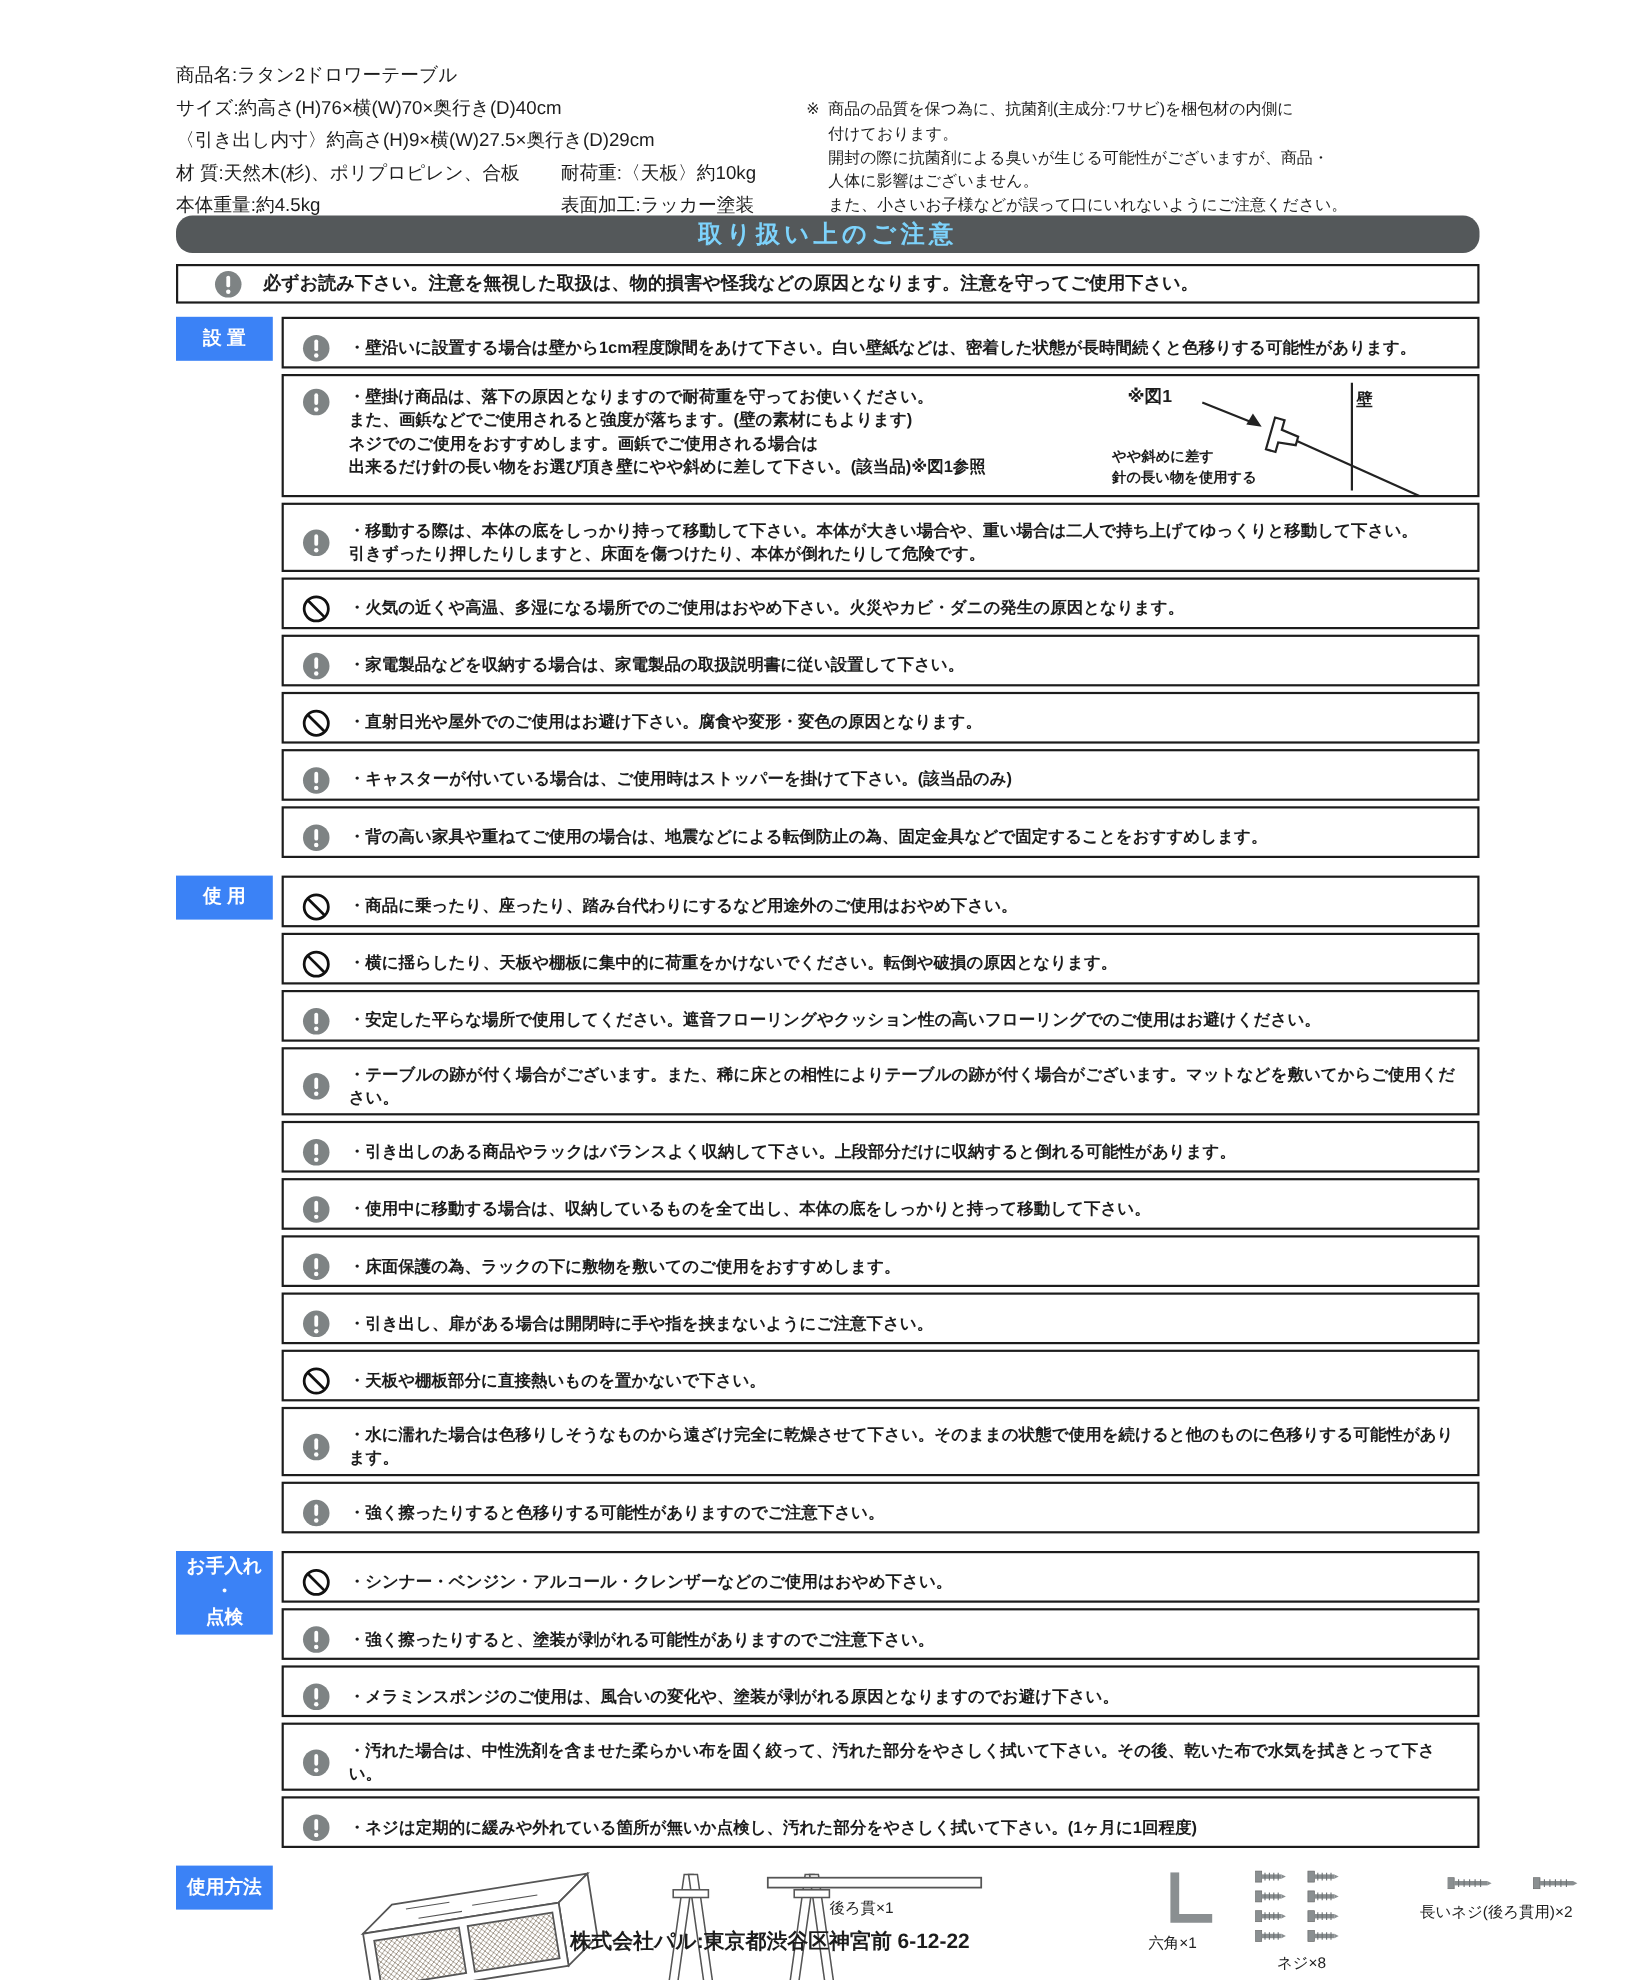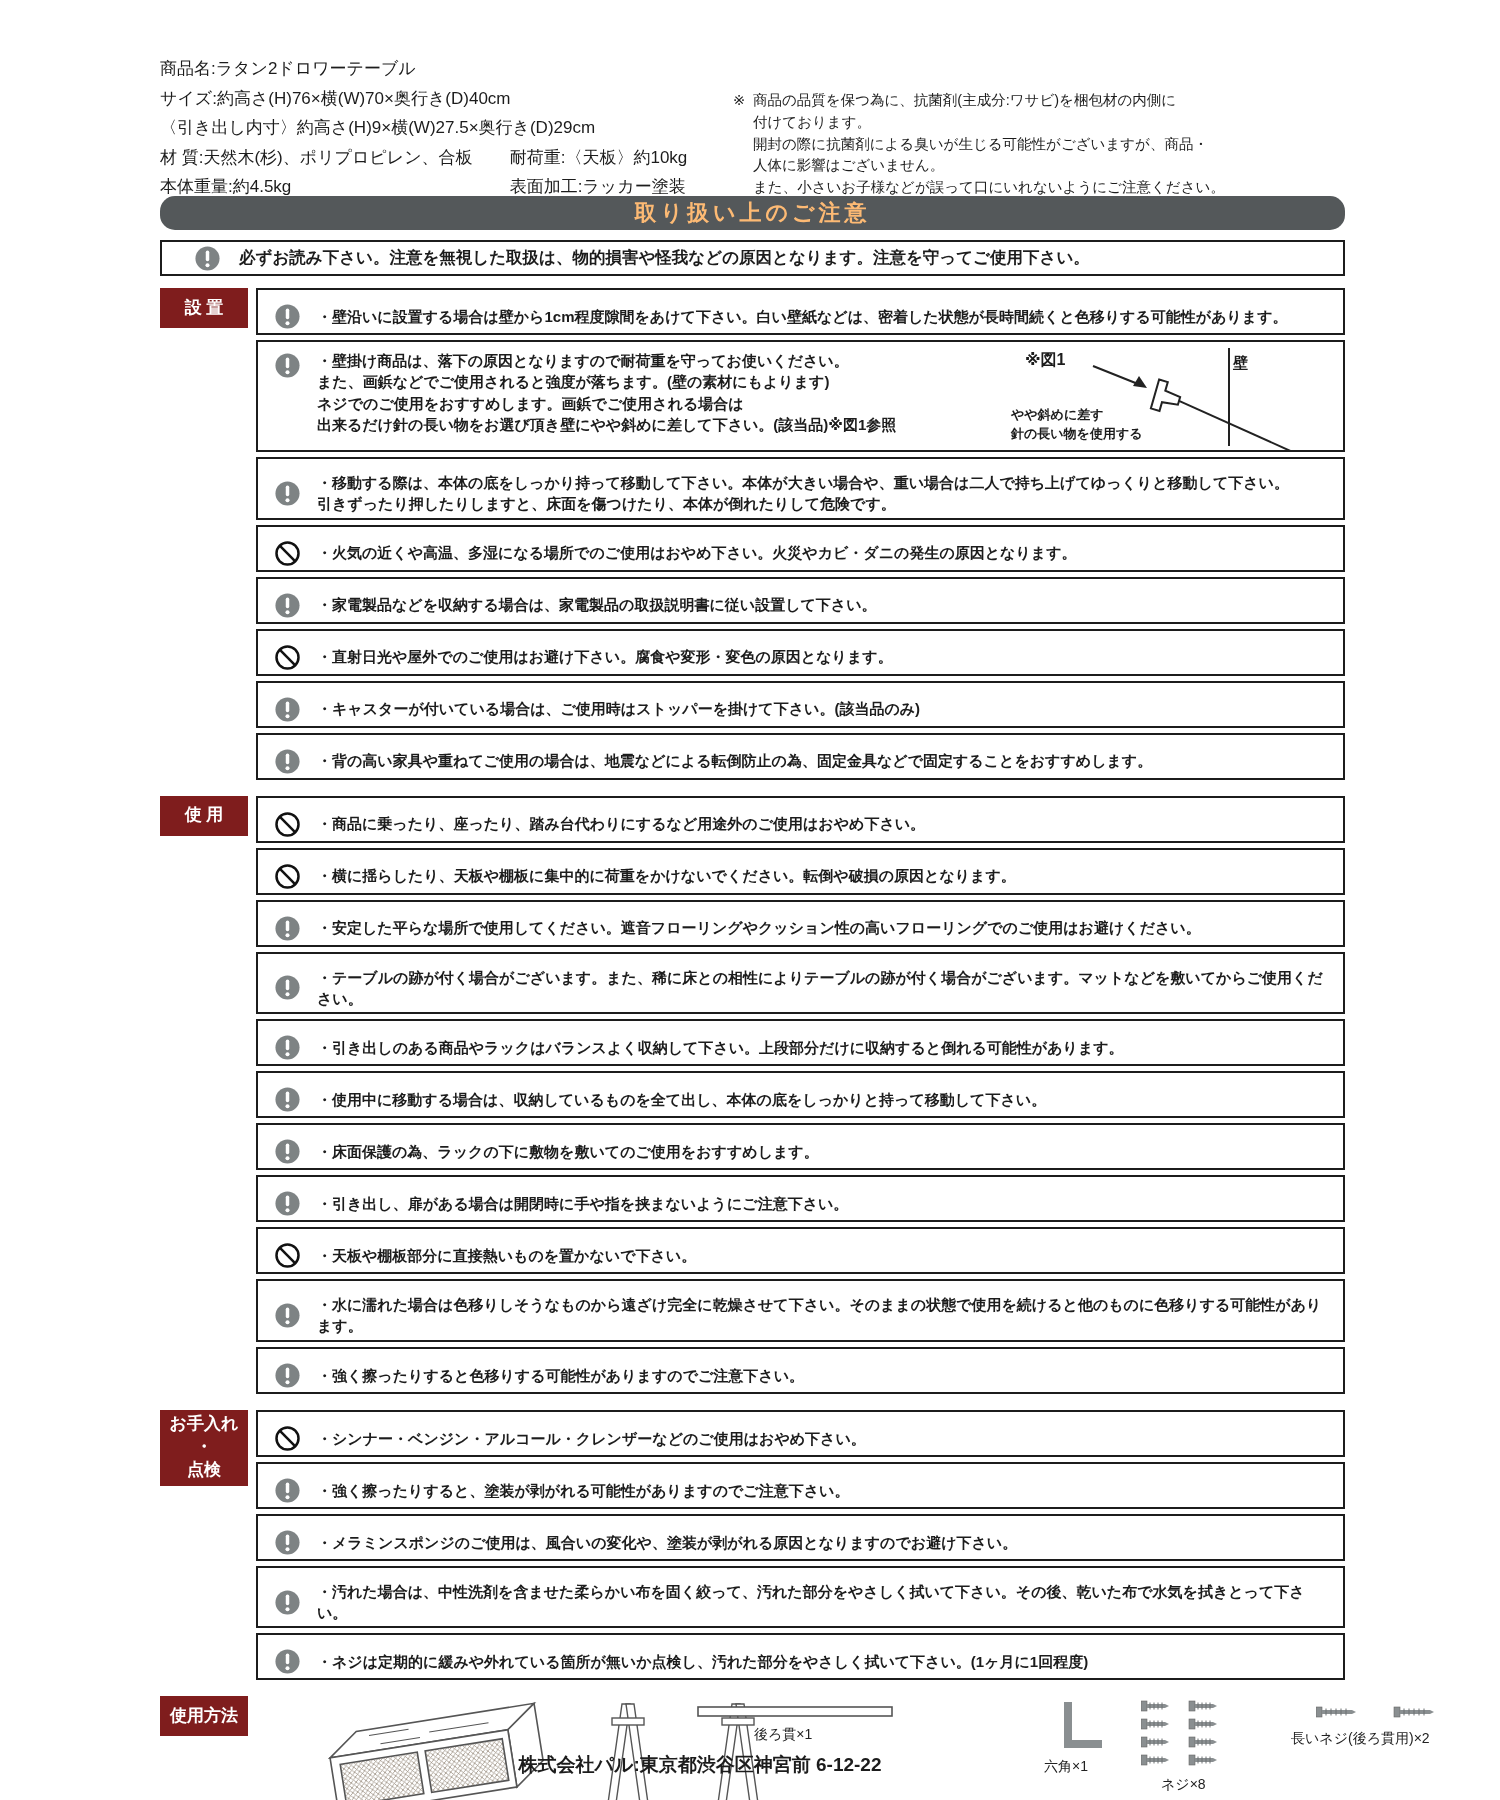--- a/index.html
+++ b/index.html
@@ -8,31 +8,31 @@
 
   
   .info-block{position:absolute;left:160px;top:56px;width:560px;font-size:17px;line-height:1.5;}
   .info-line{margin-bottom:4px;white-space:nowrap;}
   .info-pair .c1{display:inline-block;width:345px;}
   .side-note{position:absolute;left:733px;top:90px;width:620px;font-size:14.5px;line-height:1.5;display:flex;}
   .note-marker{width:20px;flex:0 0 20px;}
   .note-text{white-space:pre-line;}
 
   
-  .title-bar{position:absolute;left:160px;top:196px;width:1185px;height:34px;background:#54585a;color:#fdba74;
+  .title-bar{position:absolute;left:160px;top:196px;width:1185px;height:34px;background:#54585a;color:#7dd3fc;
              font-size:22px;font-weight:bold;letter-spacing:4px;display:flex;align-items:center;justify-content:center;border-radius:15px;}
   .must-read{position:absolute;left:160px;top:240px;width:1185px;height:36px;border:2px solid #1c1c1c;
              box-sizing:border-box;display:flex;align-items:center;font-weight:bold;font-size:16.5px;}
   .must-read .icon{margin-left:32px;}
   .must-read .mr-text{margin-left:18px;}
 
   
   .content{position:absolute;left:160px;top:288px;width:1185px;}
   .section{display:flex;margin-bottom:16px;}
-  .sec-label{flex:0 0 88px;height:40px;background:#7f1d1d;color:#fff;font-weight:bold;font-size:17px;
+  .sec-label{flex:0 0 88px;height:40px;background:#3b82f6;color:#fff;font-weight:bold;font-size:17px;
              display:flex;align-items:center;justify-content:center;text-align:center;
              white-space:pre-line;line-height:1.35;margin-right:8px;}
   .sec-label.tall{height:76px;}
   .sec-rows{flex:1;min-width:0;}
   .note-row{border:2px solid #1c1c1c;box-sizing:border-box;min-height:34px;margin-bottom:5px;
             display:flex;align-items:center;padding:13px 10px 3px 16px;position:relative;background:#fff;}
   .note-row:last-child{margin-bottom:0;}
   .icon{flex:0 0 27px;width:27px;height:27px;}
   .row-text{margin-left:16px;font-weight:bold;font-size:15px;line-height:1.42;white-space:pre-line;}
   .row-fig{min-height:112px;align-items:flex-start;padding-top:8px;}

